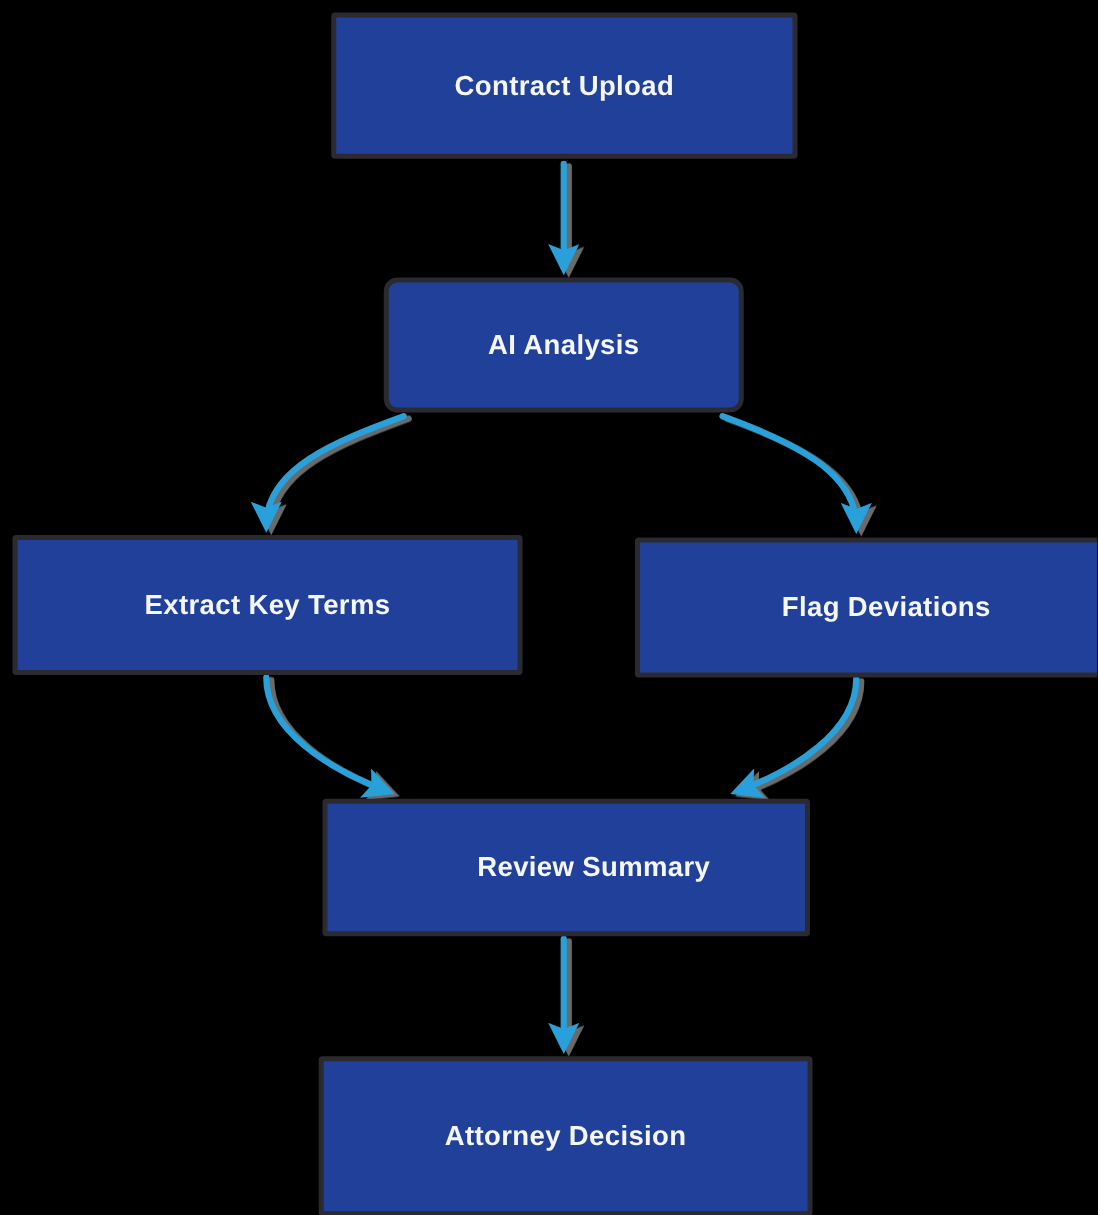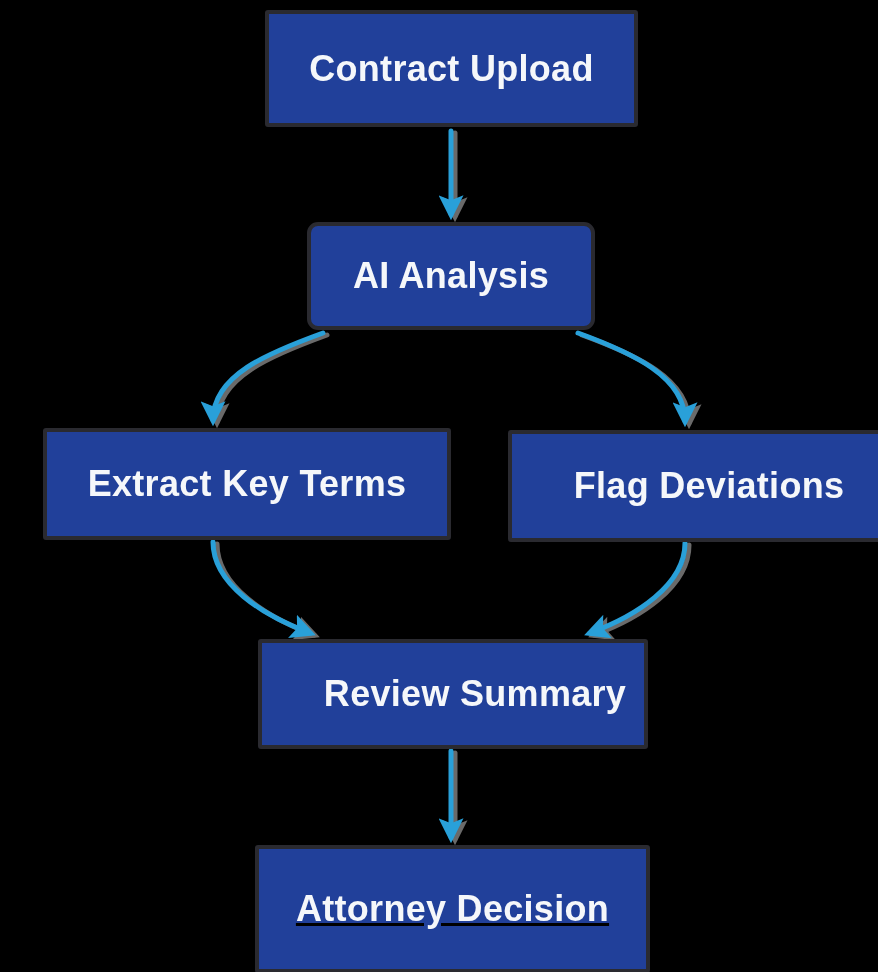--- a/index.html
+++ b/index.html
@@ -35,21 +35,21 @@
     box-sizing: border-box;
     display: flex;
     align-items: center;
     justify-content: center;
     background: var(--node-fill, #21409a);
     border: 4px solid var(--node-border, #2a2a30);
     border-radius: 3px;
   }
   .node-label {
     color: var(--text, #f5f7fa);
-    font-size: 36px;
+    font-size: 22px;
     font-weight: 600;
     letter-spacing: 0.3px;
     white-space: nowrap;
   }
 </style>
 </head>
 <body>
 
 <div class="canvas" style="--bg: #000000; --node-fill: #21409a; --node-border: #2a2a30; --text: #f5f7fa; --arrow: #29a0d9;">
   <svg class="edges-layer" viewBox="0 0 878 972" xmlns="http://www.w3.org/2000/svg">
@@ -67,26 +67,26 @@
         <path class="edge" d="M451,751 L451,837" marker-end="url(#arrowhead)"></path>
       </g>
   </svg>
   <div>
       <div class="node" style="left: 265px; top: 10px; width: 373px; height: 117px;">
         <span class="node-label">Contract Upload</span>
       </div>
       <div class="node" style="left: 307px; top: 222px; width: 288px; height: 108px; border-radius: 11px;">
         <span class="node-label">AI Analysis</span>
       </div>
-      <div class="node" style="left: 10px; top: 428px; width: 408px; height: 112px; margin-left: 33px;">
+      <div class="node" style="left: 10px; top: 428px; width: 408px; height: 112px;">
         <span class="node-label">Extract Key Terms</span>
       </div>
       <div class="node" style="left: 508px; top: 430px; width: 402px; height: 112px;">
         <span class="node-label">Flag Deviations</span>
       </div>
       <div class="node" style="left: 258px; top: 639px; width: 390px; height: 110px; padding-left: 44px;">
         <span class="node-label">Review Summary</span>
       </div>
-      <div class="node" style="left: 255px; top: 845px; width: 395px; height: 128px; text-decoration: underline;">
+      <div class="node" style="left: 255px; top: 845px; width: 395px; height: 128px;">
         <span class="node-label">Attorney Decision</span>
       </div>
     </div>
 </div>
 
 </body></html>

